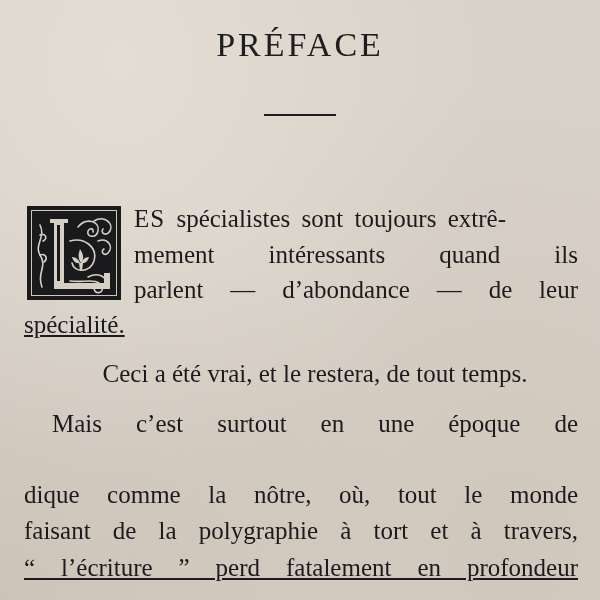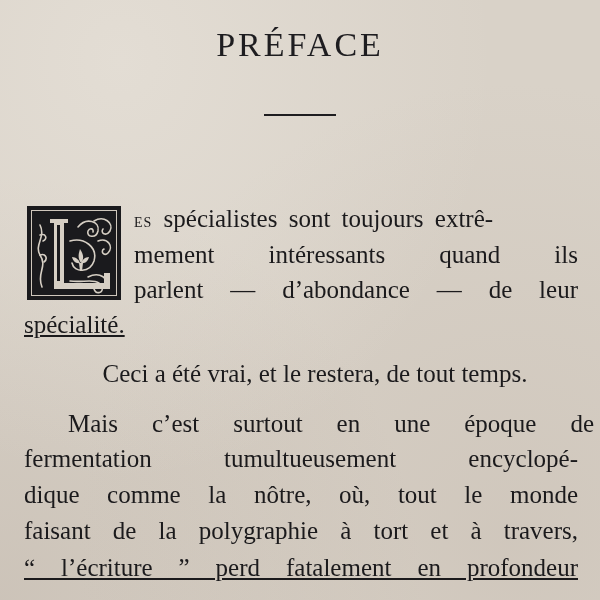--- a/index.html
+++ b/index.html
@@ -70,21 +70,21 @@
     .dropcap-inner {
       position: absolute;
       left: 3px; top: 3px; right: 3px; bottom: 3px;
       border: 1px solid #cfc7bc;
     }
     .dropcap svg {
       position: absolute;
       left: 0; top: 0;
     }
     .smallcaps {
-      font-size: 14px;
+      font-size: 25px;
       letter-spacing: 1px;
     }
   </style>
 </head>
 <body>
 
 <div class="page">
 
   <h1 class="title">PRÉFACE</h1>
 
@@ -130,23 +130,22 @@
   <div class="line" style="left:134px; top:204px;"><span class="smallcaps">ES</span><span style="word-spacing:5px;font-family:Liberation Serif, serif;"> spécialistes sont toujours extrê-</span></div>
 
   <div class="line just" style="left:134px; top:240px; width:444px;">mement intéressants quand ils</div>
 
   <div class="line just" style="left:134px; top:275px; width:444px;">parlent — d’abondance — de leur</div>
 
   <div class="line" style="left:24px; top:310px;text-decoration:underline;">spécialité.</div>
 
   <div class="line" style="left:52px; top:359px; width:526px;text-align:center;">Ceci a été vrai, et le restera, de tout temps.</div>
 
-  <div class="line just" style="left:68px; top:409px; width:526px;">Mais c’est surtout en une époque de</div>
+  <div class="line just" style="left:52px; top:409px; width:526px;">Mais c’est surtout en une époque de</div>
 
-  <div class="line just" style="left:24px; top:444px; width:554px;">fermentation tumultueusement encyclopé-</div>
 
   <div class="line just" style="left:24px; top:516px; width:554px;">faisant de la polygraphie à tort et à travers,</div>
 
   <div class="line just" style="left:24px; top:480px; width:554px;">dique comme la nôtre, où, tout le monde</div>
 
   <div class="line just" style="left:24px; top:553px; width:554px;text-decoration:underline;">“ l’écriture ” perd fatalement en profondeur</div>
 
 </div>
 
 </body></html>

